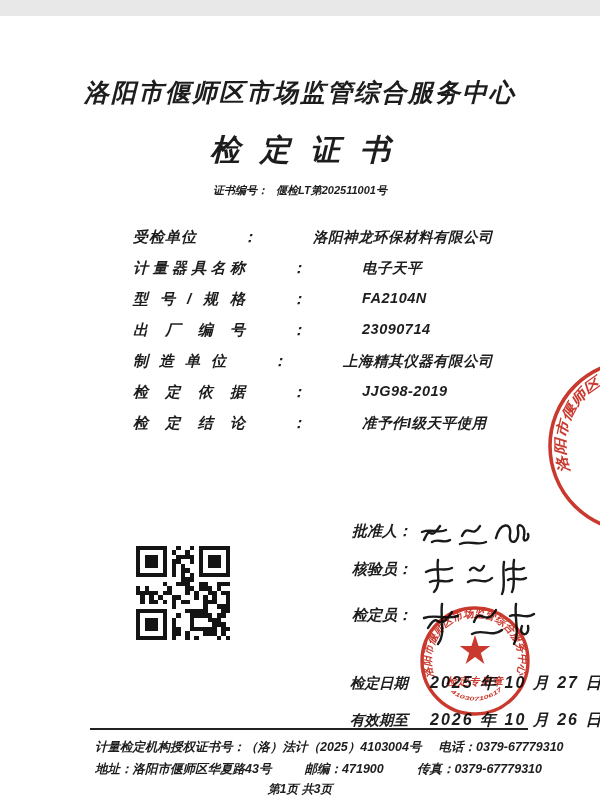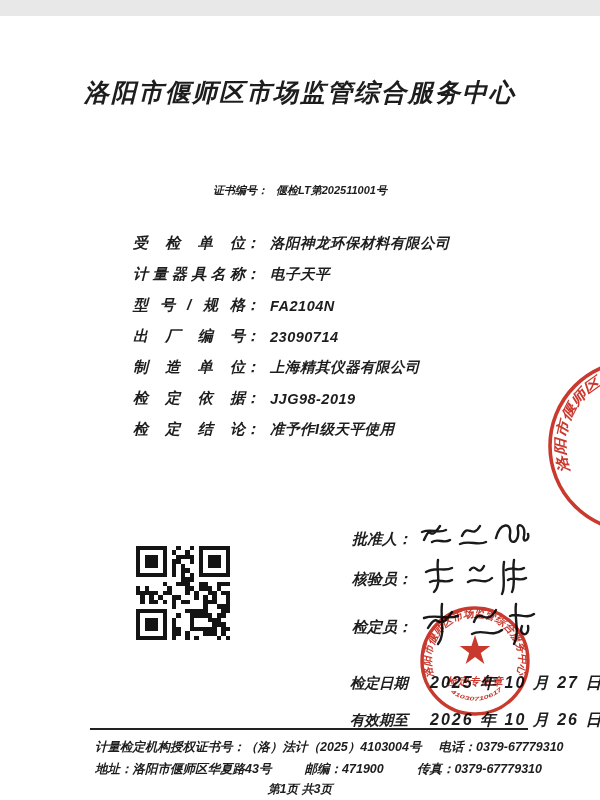--- a/index.html
+++ b/index.html
@@ -19,29 +19,29 @@
     text-align:center; font-size:30px; font-weight:bold;
     letter-spacing:20px; text-indent:20px;
   }
   .cert-no {
     position:absolute; top:167px; left:0; right:0;
     text-align:center; font-size:11px; font-weight:bold;
   }
   .cert-no .num { margin-left:8px; }
 
   .fields { position:absolute; top:212px; left:133px; width:360px; }
-  .field-row { display:flex; align-items:center; height:31px; font-weight:bold; }
+  .field-row { display:flex; align-items:flex-start; height:31px; font-weight:bold;gap:46px; }
   .field-label {
     display:inline-block; width:112px; font-size:15px;
     text-align:justify; text-align-last:justify;
   }
   .field-colon { font-size:15px; margin-right:10px; }
   .field-value { font-size:14.5px; letter-spacing:0.5px; white-space:nowrap; }
 
-  .sig-row { position:absolute; left:352px; display:flex; align-items:center; }
+  .sig-row { position:absolute; left:352px; display:flex; align-items:flex-start; }
   .sig-label { font-size:15px; font-weight:bold; padding-top:8px; white-space:nowrap; }
   .sig-ink { margin-left:6px; }
   .sig-ink path { fill:none; stroke:#1a1a1a; stroke-width:2.4; stroke-linecap:round; stroke-linejoin:round; }
 
   .qr { position:absolute; left:136px; top:530px; width:94px; height:94px; }
 
   .date-row { position:absolute; left:350px; font-weight:bold; white-space:nowrap; }
   .date-label { font-size:14.5px; }
   .date-value { font-size:16px; margin-left:22px; letter-spacing:2px; }
 
@@ -57,20 +57,21 @@
   .footer-2 { top:745px; }
   .footer-page { position:absolute; left:0; right:0; top:765px; text-align:center;
                  font-size:12px; font-weight:bold; }
 </style>
 </head>
 <body>
 
 <div class="page">
 
   <div class="org-title">洛阳市偃师区市场监管综合服务中心</div>
+  <div class="cert-title">检定证书</div>
   <div class="cert-no">
     <span>证书编号：</span><span class="num">偃检LT第202511001号</span>
   </div>
 
   <div class="fields">
     <div class="field-row">
       <span class="field-label">受检单位</span>
         <span class="field-colon">：</span>
         <span class="field-value">洛阳神龙环保材料有限公司</span>
     </div>

